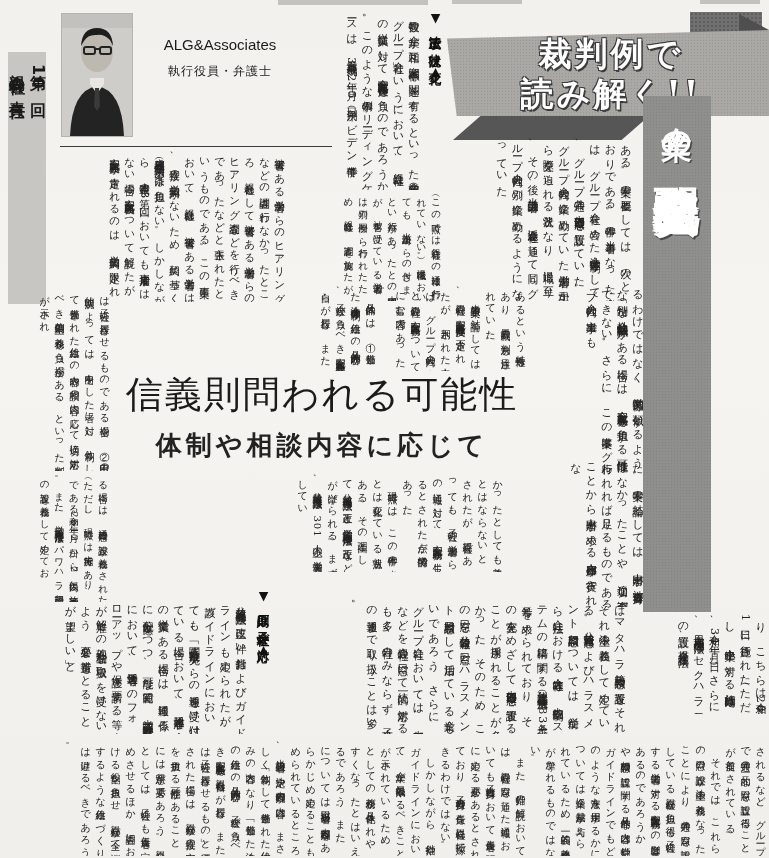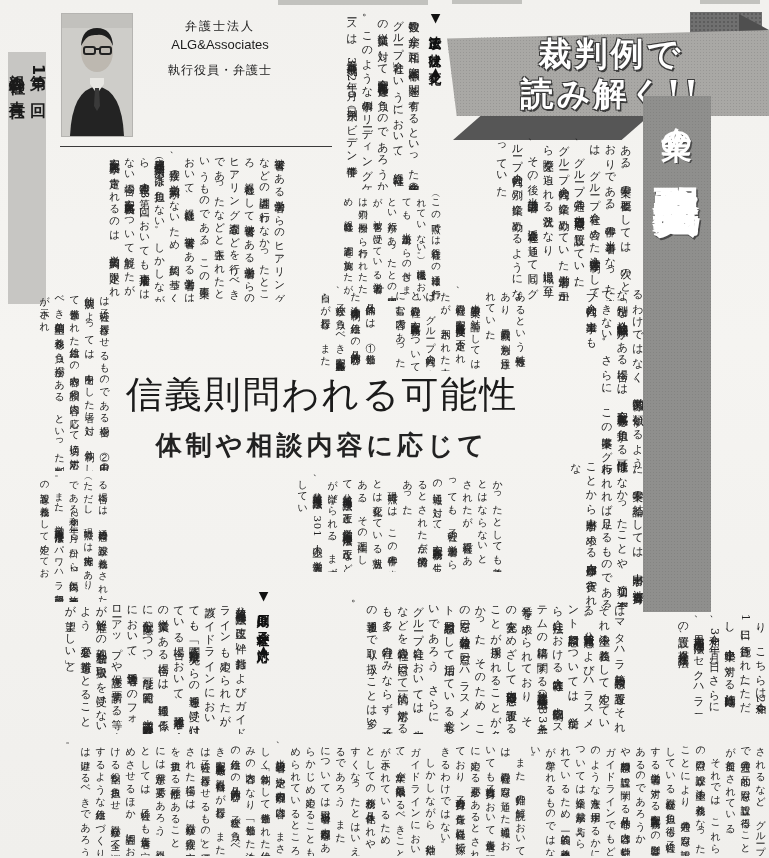--- a/index.html
+++ b/index.html
@@ -25,21 +25,21 @@
   #series .v{font-size:16px;font-weight:bold;letter-spacing:2px;color:#1a1a1a;
              height:100%;display:flex;flex-direction:column;}
   #series-round{margin-bottom:26px;}
 
   
   #photo{left:62px;top:14px;width:70px;height:122px;background:#d2d1ce;outline:1px solid #b5b4b1;}
 
   
   #credit{left:136px;top:18px;width:168px;height:118px;text-align:center;}
   #credit .firm1{font-size:12px;letter-spacing:2px;}
-  #credit .firm2{font-size:13px;font-family:"Liberation Sans",sans-serif;margin-top:2px;}
+  #credit .firm2{font-size:15px;font-family:"Liberation Sans",sans-serif;margin-top:18px;}
   #credit .role{font-size:12px;margin-top:10px;letter-spacing:1px;text-align:center;}
   #credit .name{font-size:27px;font-weight:bold;margin-top:6px;letter-spacing:6px;}
   #credit-rule{left:60px;top:146px;width:272px;height:0;border-top:1.5px solid #3a3a3a;}
 
   
   #lead{left:287px;top:12px;width:134px;height:178px;}
   .marker{font-family:"DejaVu Sans","Liberation Sans",sans-serif;font-weight:bold;
           font-size:12.5px;line-height:14px;letter-spacing:1px;color:#111;}
   #marker1{left:421px;top:10px;width:21px;height:130px;}
   #marker2{left:249px;top:588px;width:21px;height:128px;}
@@ -114,21 +114,20 @@
       <rect x="22" y="33" width="11" height="7" rx="2" fill="none" stroke="#222" stroke-width="2"></rect>
       <rect x="38" y="33" width="11" height="7" rx="2" fill="none" stroke="#222" stroke-width="2"></rect>
       <line x1="33" y1="35" x2="38" y2="35" stroke="#222" stroke-width="2"></line>
       <path d="M8 122 Q10 76 35 72 Q60 76 62 122 Z" fill="#232323"></path>
       <path d="M28 70 L35 80 L42 70 L42 64 L28 64 Z" fill="#e8e7e3"></path>
       <path d="M33 74 L37 74 L38 92 L35 97 L32 92 Z" fill="#3a3a3a"></path>
     </svg>
   </div>
 
   <div id="credit" class="abs">
-    <div class="firm1">弁護士法人</div>
     <div class="firm2">ALG&amp;Associates</div>
     <div class="role">執行役員・弁護士</div>
   </div>
   <div id="credit-rule" class="abs"></div>
 
   <div id="lead" class="abs v body-txt">複数の企業が相互に資本関係や関連を有するといった企業集団（以下「グループ会社」という）において、親会社は子会社の従業員に対して安全配慮義務責任を負うのであろうか。このような事例のリーディングケースは、最高裁平成30年2月15日判決（イビデン事件）で</div>
 
   <div id="marker1" class="abs v marker">▼法改正で状況は変化▲</div>
 
   <div id="banner" class="abs">

